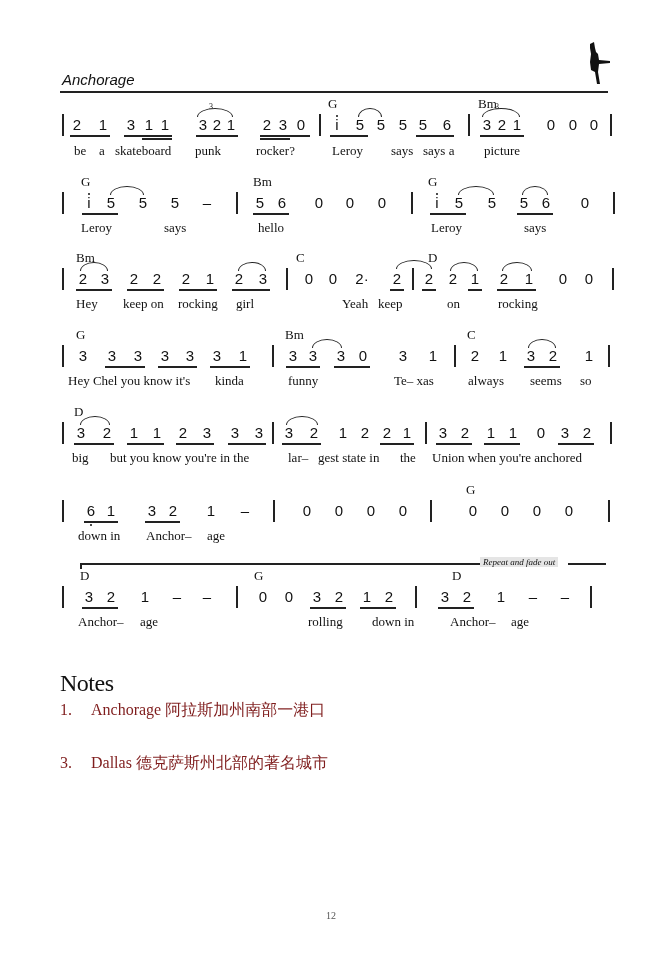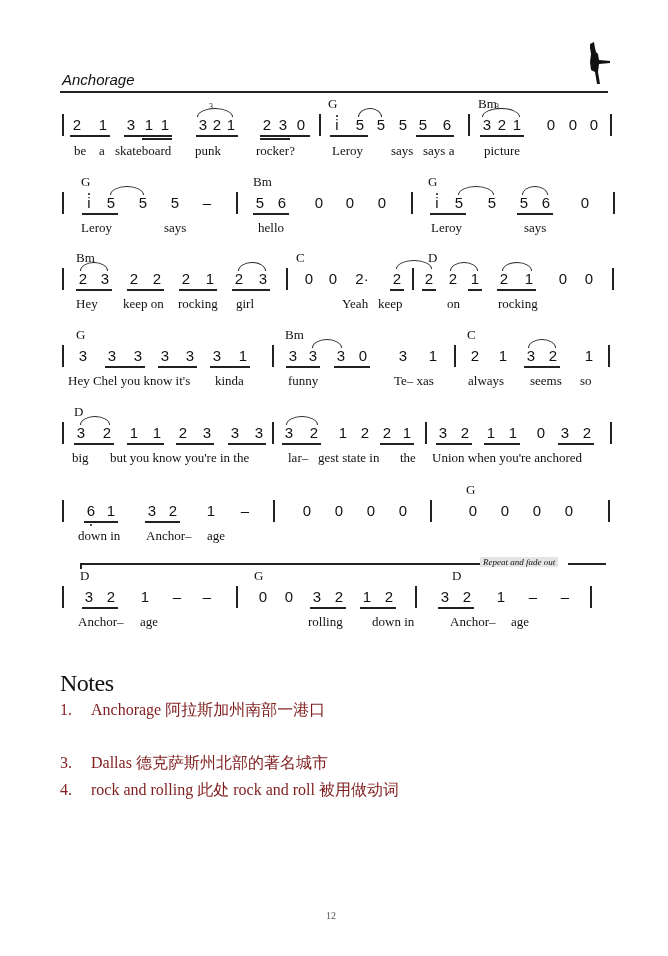--- a/index.html
+++ b/index.html
@@ -349,18 +349,15 @@
     <div class="lyric" style="left:451px;top:48px;">age</div>
   </div>
 
   <div class="notes-title">Notes</div>
   <div class="note-item" style="top:700px;">
     <span class="note-num">1.</span><span>Anchorage 阿拉斯加州南部一港口</span>
   </div>
   <div class="note-item" style="top:753px;">
     <span class="note-num">3.</span><span>Dallas  德克萨斯州北部的著名城市</span>
   </div>
-  <div class="note-item" style="top:780px;">
-    <span class="note-num">4.</span><span>rock and rolling  此处 rock and roll 被用做动词</span>
-  </div>
 
   <div class="page-number">12</div>
 </div>
 
 </body></html>

